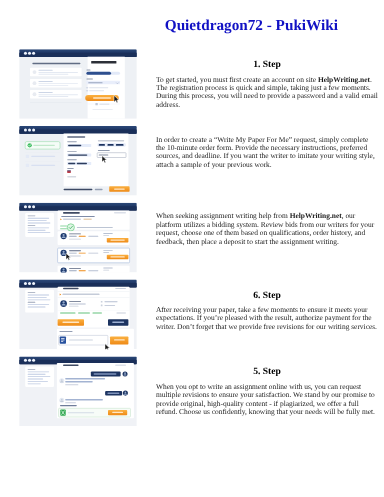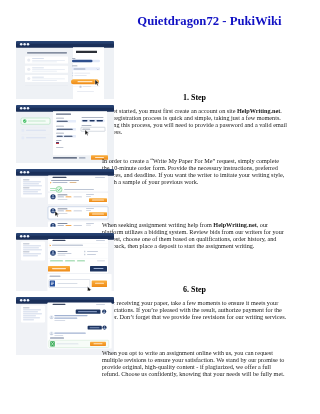--- a/index.html
+++ b/index.html
@@ -4,21 +4,21 @@
 <style>
   html,body{margin:0;padding:0;}
   body{width:320px;height:414px;background:#ffffff;font-family:"Liberation Serif",serif;overflow:hidden;
        -webkit-font-smoothing:antialiased;}
   .page{width:275px;height:414px;position:relative;}
   .title{position:absolute;left:117px;top:15px;width:185px;text-align:center;color:#1111c4;
          font-weight:bold;font-size:12.7px;line-height:12.7px;letter-spacing:0px;}
   .steps{position:absolute;left:0;top:36px;width:320px;}
   .step{position:relative;height:64px;}
   .shotwrap{position:absolute;left:16px;top:5px;width:98px;height:58px;}
-  .col{position:absolute;left:102px;top:14px;width:185px;margin-top:44px;}
+  .col{position:absolute;left:130px;top:14px;width:185px;}
   .steph{text-align:center;font-weight:bold;font-size:8px;line-height:8px;margin:0 0 6px 0;color:#000;}
   .stepp{font-size:6.2px;line-height:6.85px;text-align:left;margin:0;color:#1a1a1a;}
   .stepp b{font-weight:bold;}
 </style>
 </head>
 <body>
 
 <div class="page">
   <div class="title">Quietdragon72 - PukiWiki</div>
   <div class="steps" id="steps">
@@ -383,17 +383,18 @@
             <rect x="76.6" y="76.4" width="18" height="1.8" rx="0.9" fill="#c9d0de"></rect>
             <rect x="68" y="81" width="28" height="2" rx="1" fill="#6f7d9a"></rect>
             <rect x="65.5" y="86.5" width="120" height="14.5" rx="1.5" fill="#f7fcf8" stroke="#c5e4cb" stroke-width="0.9"></rect>
             <rect x="68.5" y="88.5" width="9" height="10.5" rx="1.2" fill="#2fa84f"></rect>
             <path d="M70.8 90.8 l4.3 5.9 M75.1 90.8 l-4.3 5.9" stroke="#fff" stroke-width="1.1" stroke-linecap="round"></path>
             <rect x="81" y="93" width="44" height="1.7" rx="0.85" fill="#d3dae5"></rect>
             <rect x="148" y="89.5" width="32" height="8.5" rx="1.3" fill="url(#orng)"></rect>
             <rect x="155" y="92.3" width="18" height="2" rx="1" fill="#ffe6c4"></rect>
           </svg></div>
         <div class="col">
+          <div class="steph">5. Step</div>
           <p class="stepp"><span>When you opt to write an assignment online with us, you can request multiple revisions to ensure your satisfaction. We stand by our promise to provide original, high-quality content - if plagiarized, we offer a full refund. Choose us confidently, knowing that your needs will be fully met.</span></p>
         </div>
       </div>
     </div>
 </div>
 
 </body></html>

